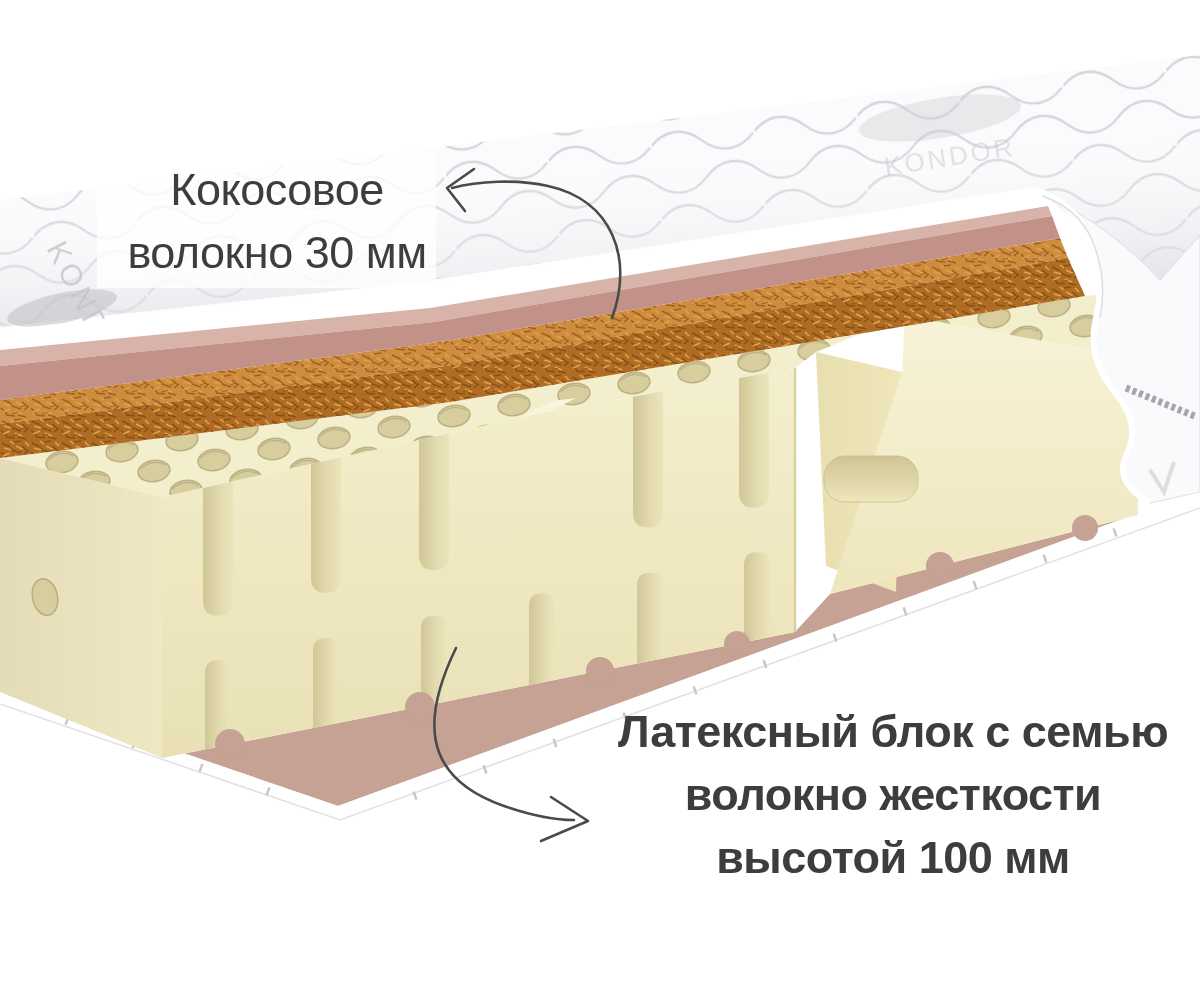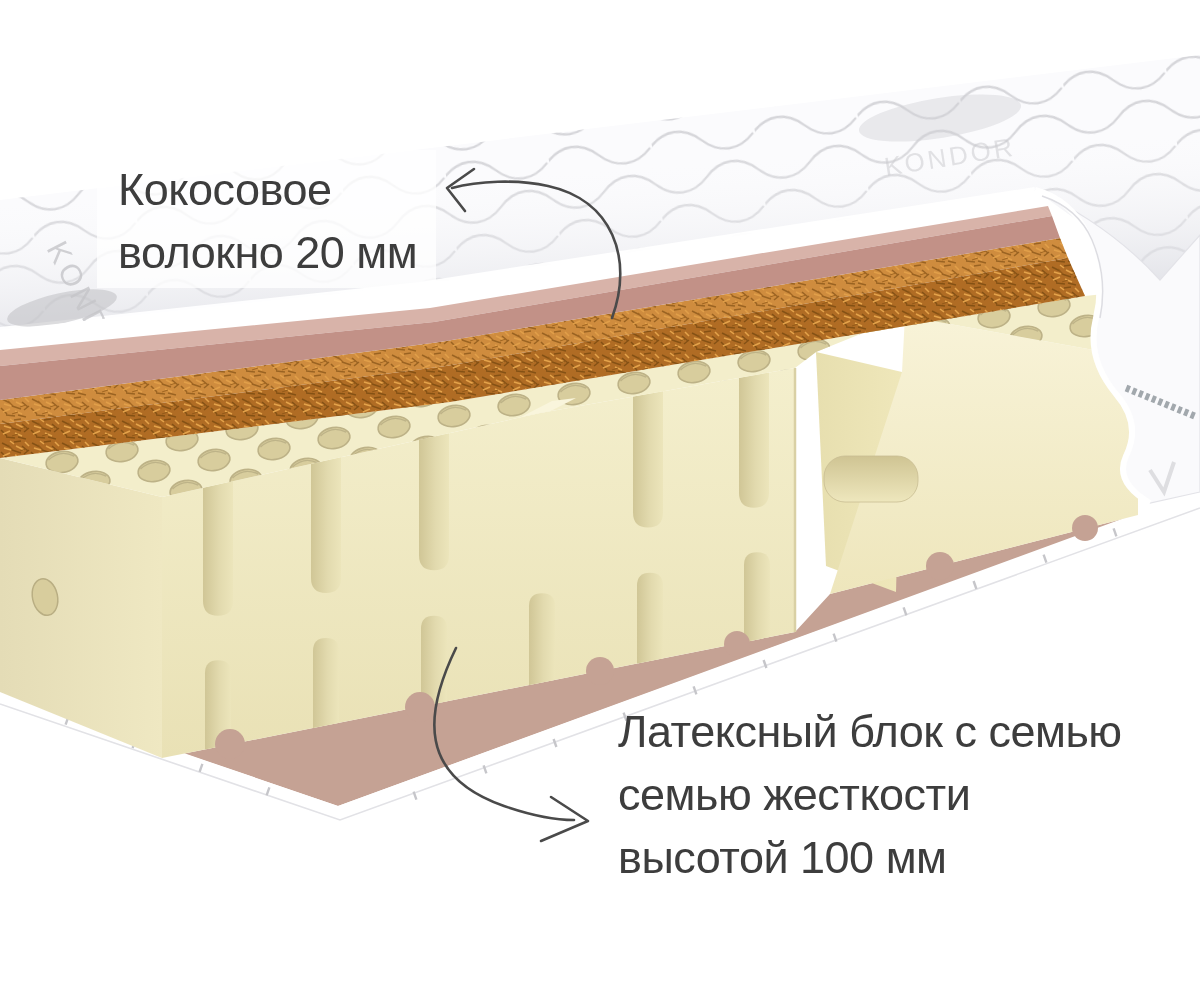--- a/index.html
+++ b/index.html
@@ -2,22 +2,22 @@
 <html><head>
 <meta charset="utf-8">
 <style>
   html,body{margin:0;padding:0;background:#fff;}
   #stage{position:relative;width:1200px;height:982px;overflow:hidden;background:#fff;
          font-family:"Liberation Sans",sans-serif;}
   #scene{position:absolute;left:0;top:0;}
   .lbl{position:absolute;color:#3d3d3d;font-size:45px;line-height:63px;letter-spacing:-0.5px;}
   #label-coconut{left:97px;top:150px;width:339px;height:138px;
                  background:rgba(255,255,255,0.78);padding:8px 0 0 21px;box-sizing:border-box;}
-  #label-latex{left:618px;top:700px;}
-  .lbl span{display:block;white-space:nowrap;}
+  #label-latex{left:618px;top:700px;font-weight:bold;}
+  .lbl span{display:block;white-space:nowrap;text-align:center;}
 </style>
 </head>
 <body>
 
 <div id="stage">
 <svg id="scene" width="1200" height="982" viewBox="0 0 1200 982">
   <defs>
     <pattern id="quilt" width="104" height="74" patternUnits="userSpaceOnUse" patternTransform="rotate(-8.3)">
       <path d="M-2,18 C14,2 34,2 50,18 C66,34 86,34 102,18" fill="none" stroke="#d6d6da" stroke-width="2.3"></path>
       <path d="M-54,55 C-38,39 -18,39 -2,55 C14,71 34,71 50,55 C66,39 86,39 102,55 C118,71 138,71 154,55" fill="none" stroke="#d6d6da" stroke-width="2.3"></path>
@@ -383,20 +383,20 @@
   <g fill="none" stroke-linecap="round" stroke-linejoin="round">
     <path id="arr1" d="M612,318 C634,258 612,200 548,186 C516,179 478,181 452,188" stroke-width="2.6" stroke="#4a4a4a"></path>
     <polyline points="474,169 447,188 465,211" stroke-width="2.6" stroke="#4a4a4a"></polyline>
     <path id="arr2" d="M456,648 C424,714 418,776 504,806 C536,817 556,820 574,820" stroke-width="2.6" stroke="#4a4a4a"></path>
     <polyline points="551,797 588,821 541,841" stroke-width="2.6" stroke="#4a4a4a"></polyline>
   </g>
 </svg>
 
 <div class="lbl" id="label-coconut">
   <span>Кокосовое</span>
-  <span>волокно 20 мм</span>
+  <span>волокно 30 мм</span>
 </div>
 <div class="lbl" id="label-latex">
   <span>Латексный блок с семью</span>
-  <span>семью жесткости</span>
+  <span>волокно жесткости</span>
   <span>высотой 100 мм</span>
 </div>
 </div>
 
 </body></html>

